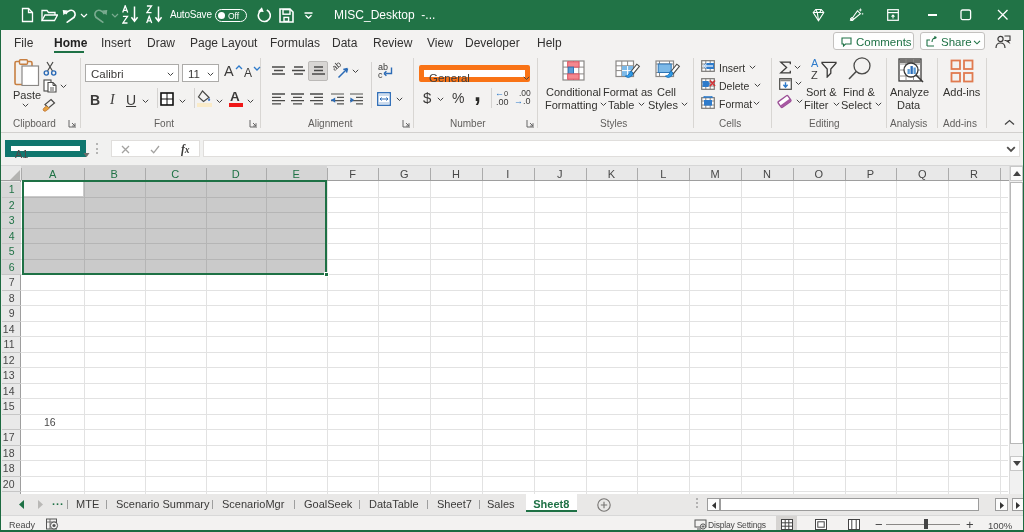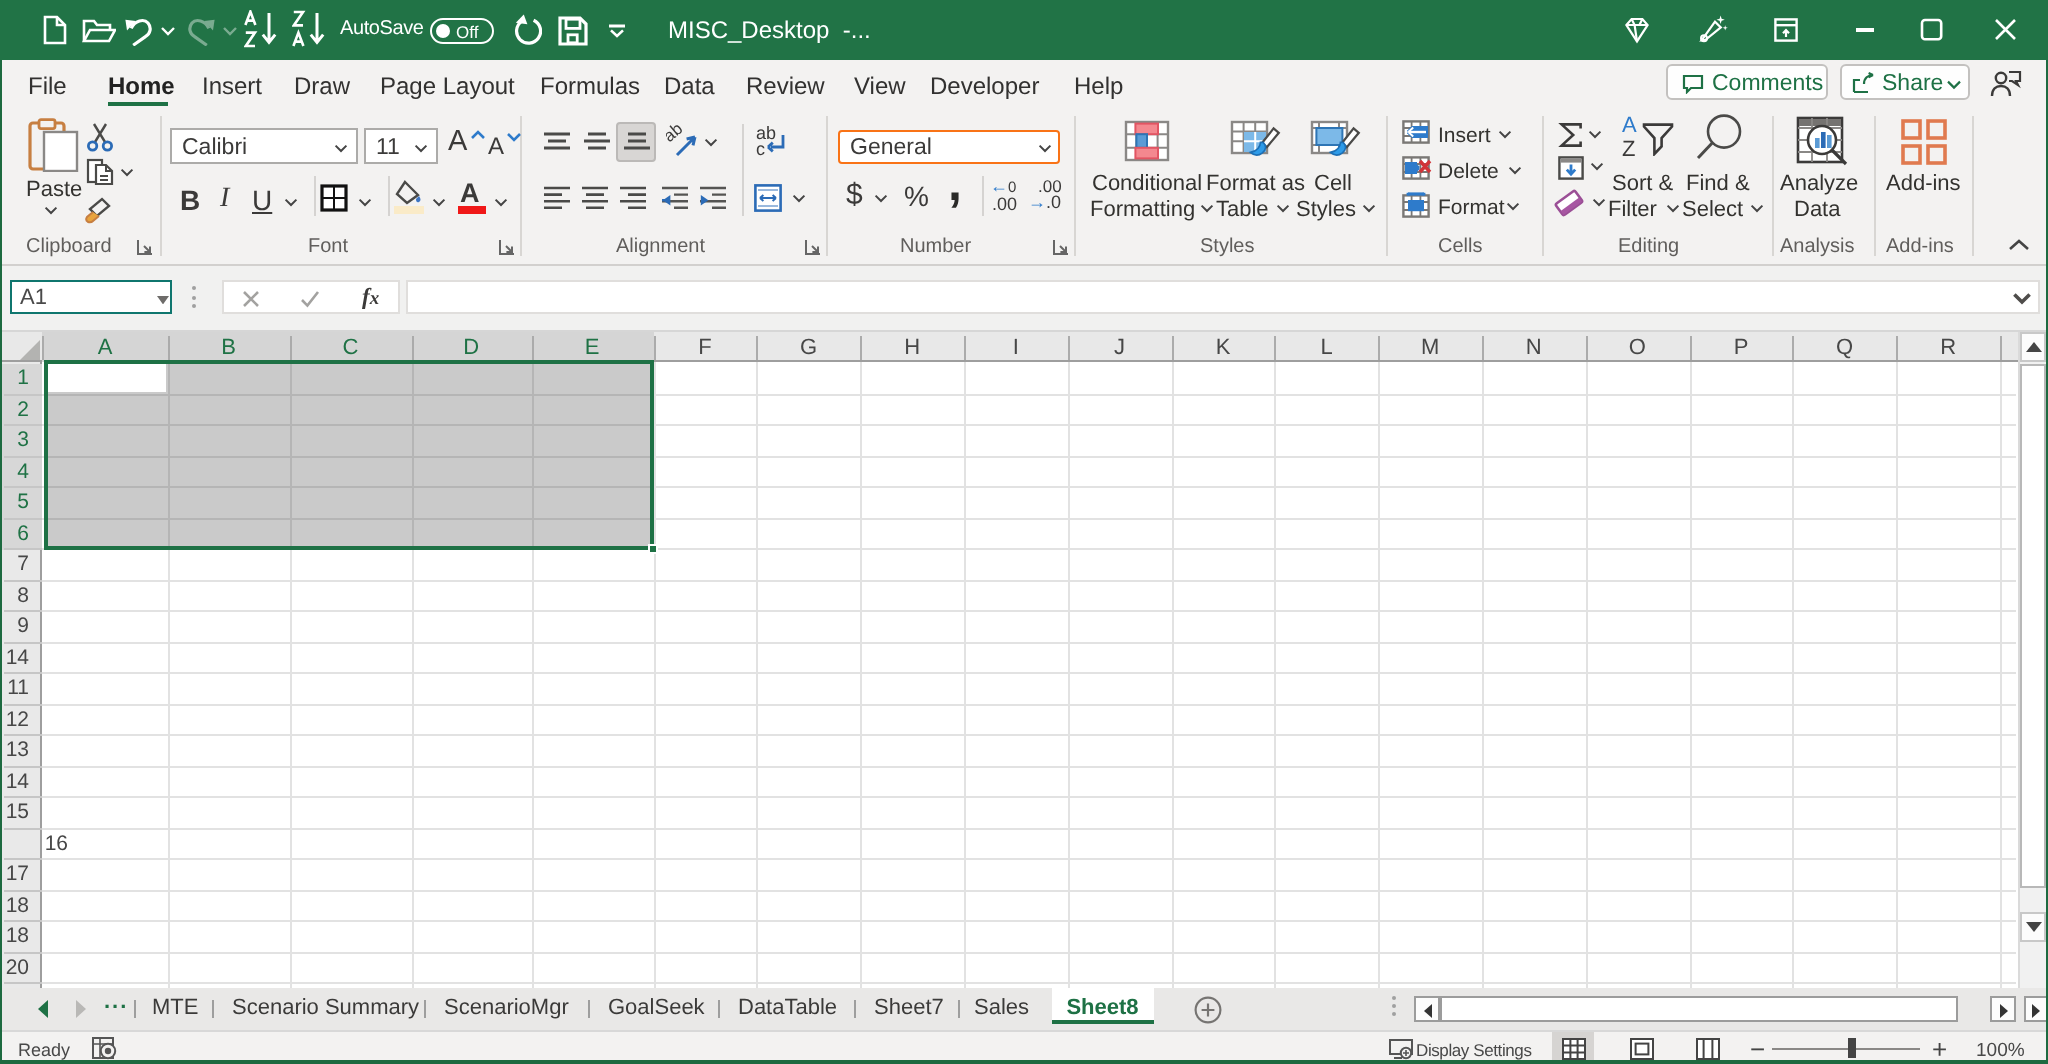--- a/index.html
+++ b/index.html
@@ -302,21 +302,21 @@
     </svg>
     <svg class="chev" style="left:396px;top:42px;" viewBox="0 0 7 5">
         <path d="M.8 .8 l2.7 2.7 2.7-2.7" fill="none" stroke="#444" stroke-width="1"></path>
       </svg>
     <div class="abs" style="left:371px;top:7px;width:1px;height:46px;background:#D5D3D1;"></div>
     <div class="lbl" style="left:308px;top:62.5px;">Alignment</div>
     <svg class="dlg" style="left:402px;top:64px;" viewBox="0 0 9 9">
         <path d="M1 1 v7 h7 M4 4 l3 3 M7 4.2 v2.8 h-2.8" fill="none" stroke="#666" stroke-width="1"></path>
       </svg>
 
-    <div class="abs" style="left:419px;top:9.5px;width:111px;height:17.5px;background:#fff;border:1px solid #f97316;border-radius:2px;box-sizing:border-box;">
+    <div class="abs" style="left:419px;top:9.5px;width:111px;height:17.5px;background:#fff;border:5px solid #f97316;border-radius:2px;box-sizing:border-box;">
       <div class="abs" style="left:5px;top:2px;font-size:11.5px;color:#3B3A39;">General</div>
       <svg class="chev" style="left:99px;top:6px;" viewBox="0 0 7 5">
           <path d="M.8 .8 l2.7 2.7 2.7-2.7" fill="none" stroke="#444" stroke-width="1"></path>
         </svg>
     </div>
     <div class="abs" style="left:423px;top:34px;font-size:15px;color:#3B3A39;">$</div>
     <svg class="chev" style="left:437px;top:42px;" viewBox="0 0 7 5">
         <path d="M.8 .8 l2.7 2.7 2.7-2.7" fill="none" stroke="#444" stroke-width="1"></path>
       </svg>
     <div class="abs" style="left:452px;top:35px;font-size:14px;color:#3B3A39;">%</div>
@@ -476,21 +476,21 @@
     </svg>
     <div class="btxt" style="left:943px;top:31px;">Add-ins</div>
     <div class="lbl" style="left:943px;top:62.5px;">Add-ins</div>
 
     <svg class="abs" style="left:1004px;top:64px;" width="11" height="7" viewBox="0 0 11 7">
         <path d="M1 5.5 L5.5 1.5 L10 5.5" fill="none" stroke="#444" stroke-width="1.3"></path>
       </svg>
   </div>
 
   <div class="abs" id="fbar" style="left:0;top:133px;width:1024px;height:33px;background:#F1F1F0;border-bottom:1px solid #D6D6D6;box-sizing:border-box;">
-    <div class="abs" style="left:5px;top:7px;width:81px;height:17px;background:#fff;border:1px solid #0f766e;box-sizing:border-box;">
+    <div class="abs" style="left:5px;top:7px;width:81px;height:17px;background:#fff;border:6px solid #0f766e;box-sizing:border-box;">
       <div class="abs" style="left:4px;top:2px;font-size:11px;color:#4A4A4A;">A1</div>
       <svg class="abs" style="left:72px;top:6.5px;" width="7" height="4.5" viewBox="0 0 7 4.5">
           <path d="M0.5 0 h6 l-3 4.2 z" fill="#6E6C6A"></path>
         </svg>
     </div>
     <div class="abs" style="left:96px;top:10px;width:2px;height:2px;background:#A0A0A0;border-radius:50%;"></div>
     <div class="abs" style="left:96px;top:14.5px;width:2px;height:2px;background:#A0A0A0;border-radius:50%;"></div>
     <div class="abs" style="left:96px;top:19px;width:2px;height:2px;background:#A0A0A0;border-radius:50%;"></div>
     <div class="abs" style="left:111px;top:7px;width:89px;height:17px;background:#fff;border:1px solid #E0DEDC;box-sizing:border-box;">
       <svg class="abs" style="left:9px;top:4px;" width="9" height="9" viewBox="0 0 9 9">
@@ -575,21 +575,21 @@
     <div class="abs" style="left:0;top:172.2px;width:14.5px;text-align:right;font-size:10.5px;color:#474747;">11</div>
     <div class="abs" style="left:2px;top:185.5px;width:19.3px;height:1px;background:#C6C6C6;"></div>
     <div class="abs" style="left:0;top:187.7px;width:14.5px;text-align:right;font-size:10.5px;color:#474747;">12</div>
     <div class="abs" style="left:2px;top:201.0px;width:19.3px;height:1px;background:#C6C6C6;"></div>
     <div class="abs" style="left:0;top:203.2px;width:14.5px;text-align:right;font-size:10.5px;color:#474747;">13</div>
     <div class="abs" style="left:2px;top:216.5px;width:19.3px;height:1px;background:#C6C6C6;"></div>
     <div class="abs" style="left:0;top:218.7px;width:14.5px;text-align:right;font-size:10.5px;color:#474747;">14</div>
     <div class="abs" style="left:2px;top:232.0px;width:19.3px;height:1px;background:#C6C6C6;"></div>
     <div class="abs" style="left:0;top:234.2px;width:14.5px;text-align:right;font-size:10.5px;color:#474747;">15</div>
     <div class="abs" style="left:2px;top:247.5px;width:19.3px;height:1px;background:#C6C6C6;"></div>
-    <div class="abs" style="left:0;top:249.7px;width:34px;text-align:right;font-size:10.5px;color:#474747;">16</div>
+    <div class="abs" style="left:0;top:249.7px;width:34px;text-align:left;font-size:10.5px;color:#474747;padding-left:44px;">16</div>
     <div class="abs" style="left:2px;top:263.0px;width:19.3px;height:1px;background:#C6C6C6;"></div>
     <div class="abs" style="left:0;top:265.2px;width:14.5px;text-align:right;font-size:10.5px;color:#474747;">17</div>
     <div class="abs" style="left:2px;top:278.5px;width:19.3px;height:1px;background:#C6C6C6;"></div>
     <div class="abs" style="left:0;top:280.7px;width:14.5px;text-align:right;font-size:10.5px;color:#474747;">18</div>
     <div class="abs" style="left:2px;top:294.0px;width:19.3px;height:1px;background:#C6C6C6;"></div>
     <div class="abs" style="left:0;top:296.2px;width:14.5px;text-align:right;font-size:10.5px;color:#474747;">18</div>
     <div class="abs" style="left:2px;top:309.5px;width:19.3px;height:1px;background:#C6C6C6;"></div>
     <div class="abs" style="left:0;top:311.7px;width:14.5px;text-align:right;font-size:10.5px;color:#474747;">20</div>
     <div class="abs" style="left:2px;top:325.0px;width:19.3px;height:1px;background:#C6C6C6;"></div>
     <div class="abs" style="left:83.8px;top:15.0px;width:1px;height:314.0px;background:#E2E2E2;"></div>

